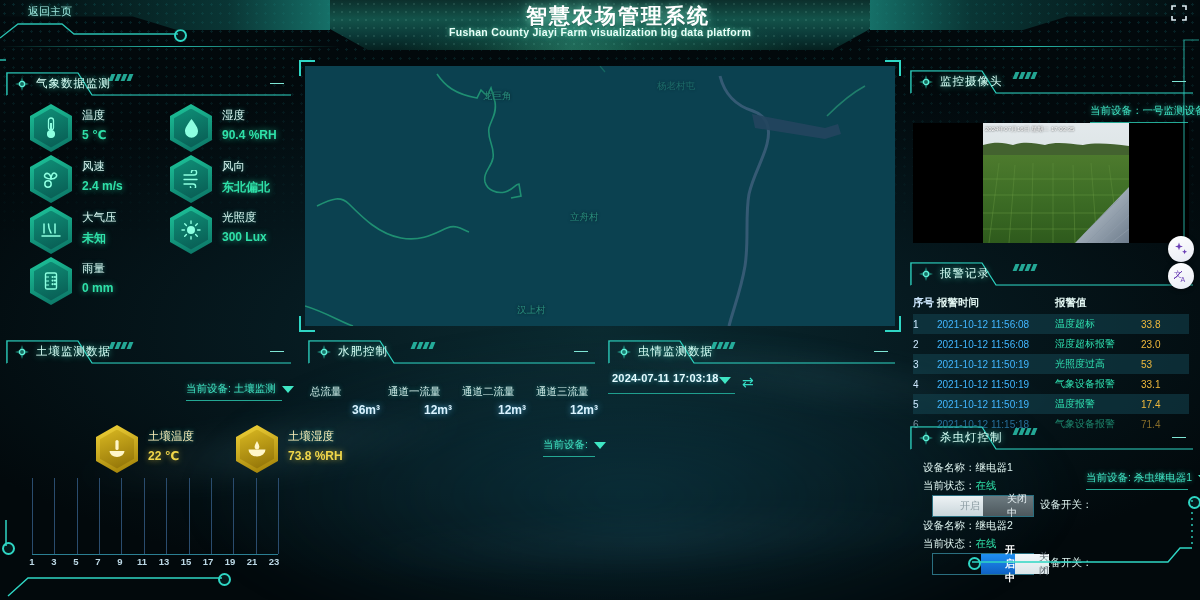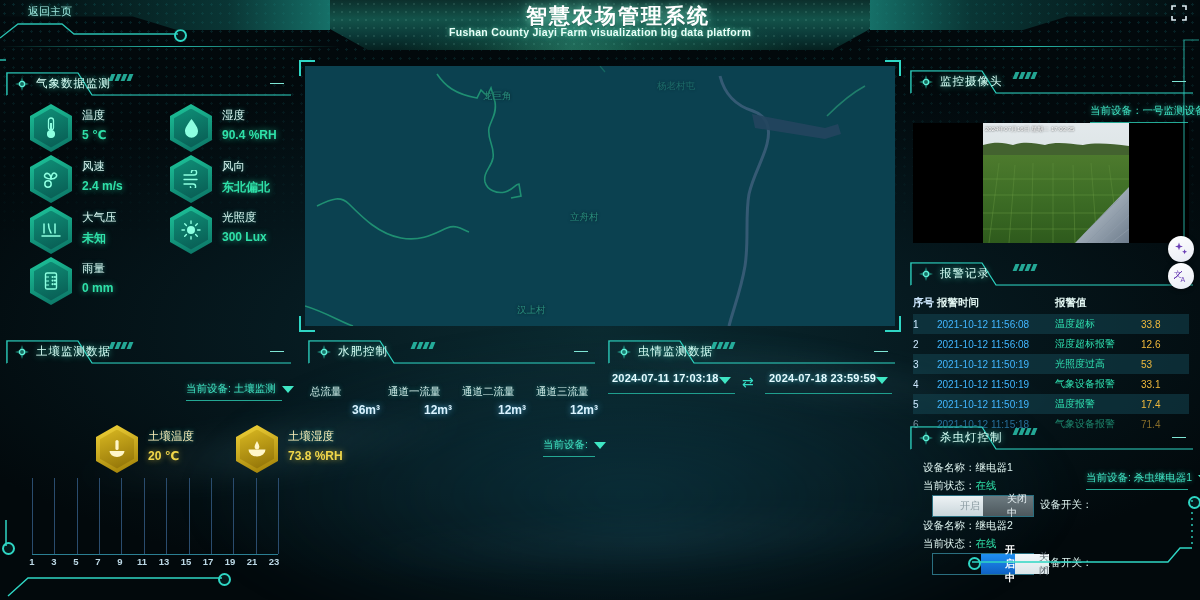--- a/index.html
+++ b/index.html
@@ -388,21 +388,21 @@
           <div class="hex gold">
             <div class="hex-in">
         <svg width="20" height="22" viewBox="0 0 20 22">
                 <rect x="8.4" y="2" width="3.2" height="10" rx="1.6" fill="#fff6c9"></rect>
                 <path d="M2.5 13 A7.5 6 0 0 0 17.5 13 Z" fill="#fff6c9"></path>
               </svg>
       </div>
           </div>
         </div>
       <div class="wx-label gold">土壤温度</div>
-      <div class="wx-value gold">20 ℃</div>
+      <div class="wx-value gold">22 ℃</div>
     </div>
     <div class="wx-item" style="left:140px;top:0;">
       <div class="hexwrap">
           <div class="hex gold">
             <div class="hex-in">
         <svg width="22" height="20" viewBox="0 0 22 20">
                 <path d="M11 2 C12.6 5 13.4 6.6 13.4 8 A2.4 2.4 0 0 1 8.6 8 C8.6 6.6 9.4 5 11 2 Z" fill="#fff6c9"></path>
                 <path d="M2.5 10.5 A8.5 7 0 0 0 19.5 10.5 Z" fill="#fff6c9"></path>
               </svg>
       </div>
@@ -522,24 +522,20 @@
           <i></i>
         </span>
       <span class="ph-min">—</span>
     </div>
   </div>
   <div class="dtbox" style="left:608px;top:371px;width:127px;">
     <span>2024-07-11 17:03:18</span>
     <i class="caret"></i>
   </div>
   <div class="dt-swap" style="left:742px;top:374px;">⇄</div>
-  <div class="dtbox" style="left:765px;top:371px;width:127px;">
-    <span>2024-07-18 23:59:59</span>
-    <i class="caret"></i>
-  </div>
 
   <div class="panel" style="left:910px;top:70px;width:284px;height:24px;">
     <div class="panel-head">
       <div class="ph-shape"></div>
       <svg class="ph-border" viewBox="0 0 284 24" preserveAspectRatio="none">
         <path d="M1,23 L1,1 L72,1 L86,23 L283,23" fill="none" stroke="#2fd6c4" stroke-width="1.2"></path>
       </svg>
       <span class="ph-icon">
         <svg viewBox="0 0 14 14" width="14" height="14">
           <path d="M7 0 L9 5 L14 7 L9 9 L7 14 L5 9 L0 7 L5 5 Z" fill="#2fe0c0" opacity=".45"></path>
@@ -630,21 +626,21 @@
     <div class="al-row alt">
       <div class="c0">1</div>
       <div class="c1">2021-10-12 11:56:08</div>
       <div class="c2">温度超标</div>
       <div class="c3">33.8</div>
     </div>
     <div class="al-row">
       <div class="c0">2</div>
       <div class="c1">2021-10-12 11:56:08</div>
       <div class="c2">湿度超标报警</div>
-      <div class="c3">12.6</div>
+      <div class="c3">23.0</div>
     </div>
     <div class="al-row alt">
       <div class="c0">3</div>
       <div class="c1">2021-10-12 11:50:19</div>
       <div class="c2">光照度过高</div>
       <div class="c3">53</div>
     </div>
     <div class="al-row">
       <div class="c0">4</div>
       <div class="c1">2021-10-12 11:50:19</div>

